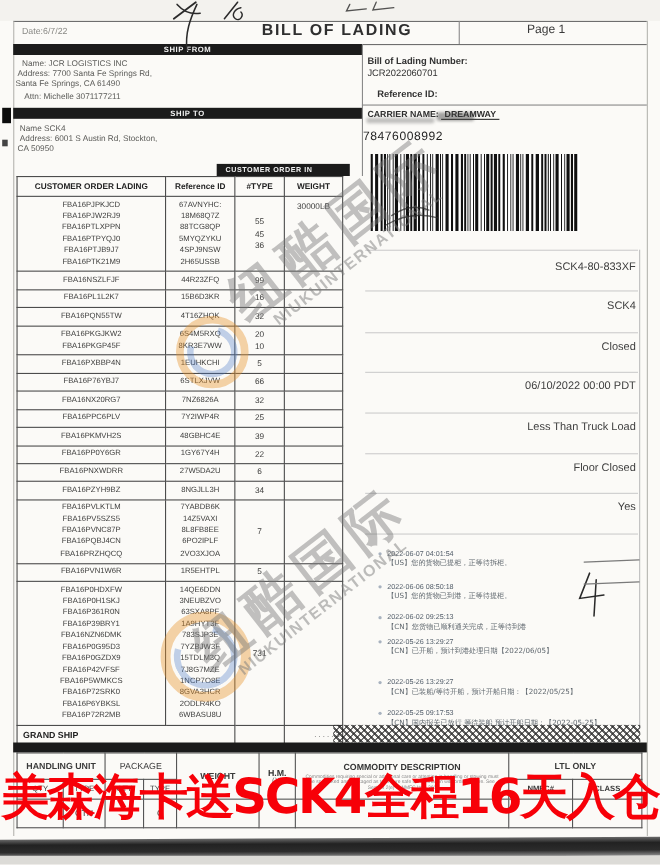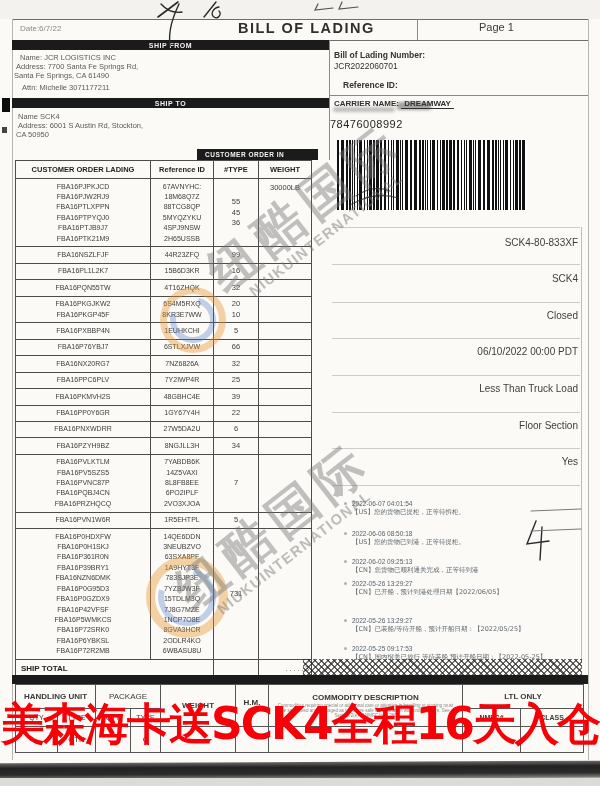--- a/index.html
+++ b/index.html
@@ -410,21 +410,21 @@
 15TDLM3Q
 7J8G7MZE
 1NCP7O8E
 8GVA3HCR
 2ODLR4KO
 6WBASU8U</td>
         <td class="pkgs">731</td>
         <td class="wt"></td>
       </tr>
       <tr id="grand-row">
-        <td colspan="2">SHIP TOTAL</td>
+        <td colspan="2">GRAND SHIP</td>
         <td></td>
         <td class="dots">. . . . .  3</td>
       </tr>
     </tbody>
 </table>
 <div id="hatch" class="abs"></div>
 
 <div id="status-lines">
     <div class="abs statline" style="left: 332px; top: 227px; width: 248px;"></div>
     <div class="abs statline" style="left: 332px; top: 264px; width: 248px;"></div>
@@ -434,21 +434,21 @@
     <div class="abs statline" style="left: 332px; top: 412px; width: 248px;"></div>
     <div class="abs statline" style="left: 332px; top: 448px; width: 248px;"></div>
     <div class="abs statline" style="left: 332px; top: 485px; width: 248px;"></div>
   </div>
 <div id="status-items">
     <div class="status-item" style="top: 237px;">SCK4-80-833XF</div>
     <div class="status-item" style="top: 273px;">SCK4</div>
     <div class="status-item" style="top: 310px;">Closed</div>
     <div class="status-item" style="top: 346px;">06/10/2022 00:00 PDT</div>
     <div class="status-item" style="top: 383px;">Less Than Truck Load</div>
-    <div class="status-item" style="top: 420px;">Floor Section</div>
+    <div class="status-item" style="top: 420px;">Floor Closed</div>
     <div class="status-item" style="top: 456px;">Yes</div>
   </div>
 <div class="abs vline" style="left:581px;top:227px;height:436px;background:#bdbdbd;"></div>
 
 <div id="events" class="abs">
     <div class="evt" style="top: 3px;">
       <div class="t">2022-06-07 04:01:54</div>
       <div class="d">【US】您的货物已提柜，正等待拆柜。</div>
     </div>
     <div class="evt" style="top: 33px;">

